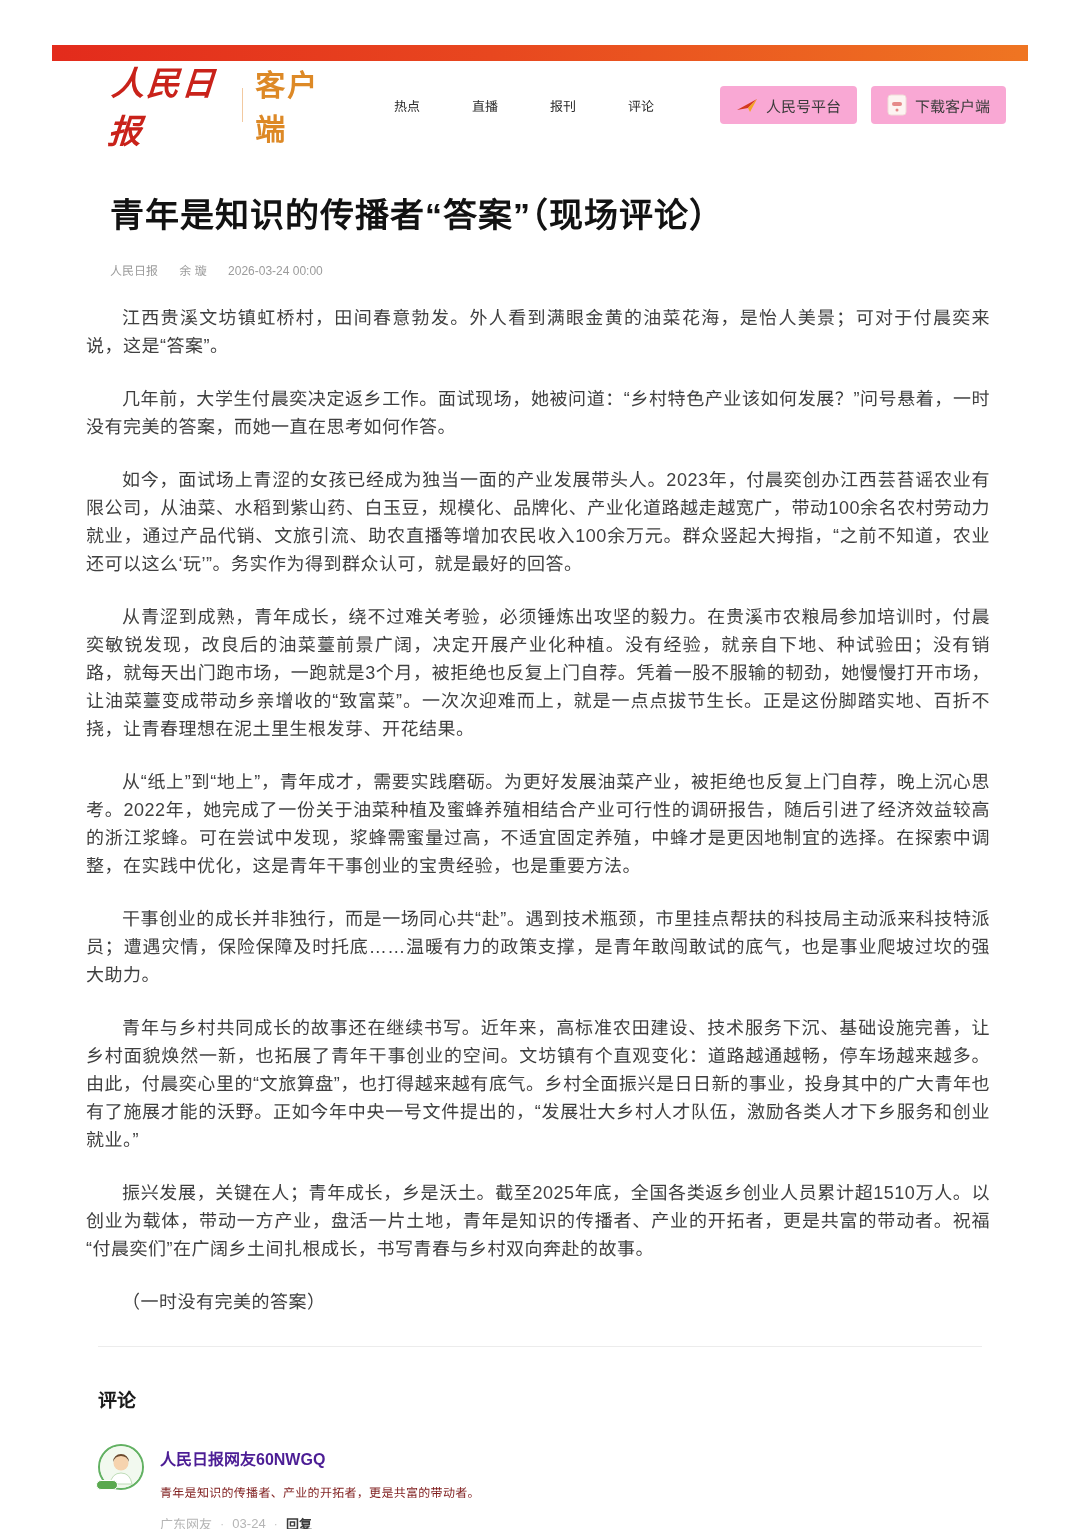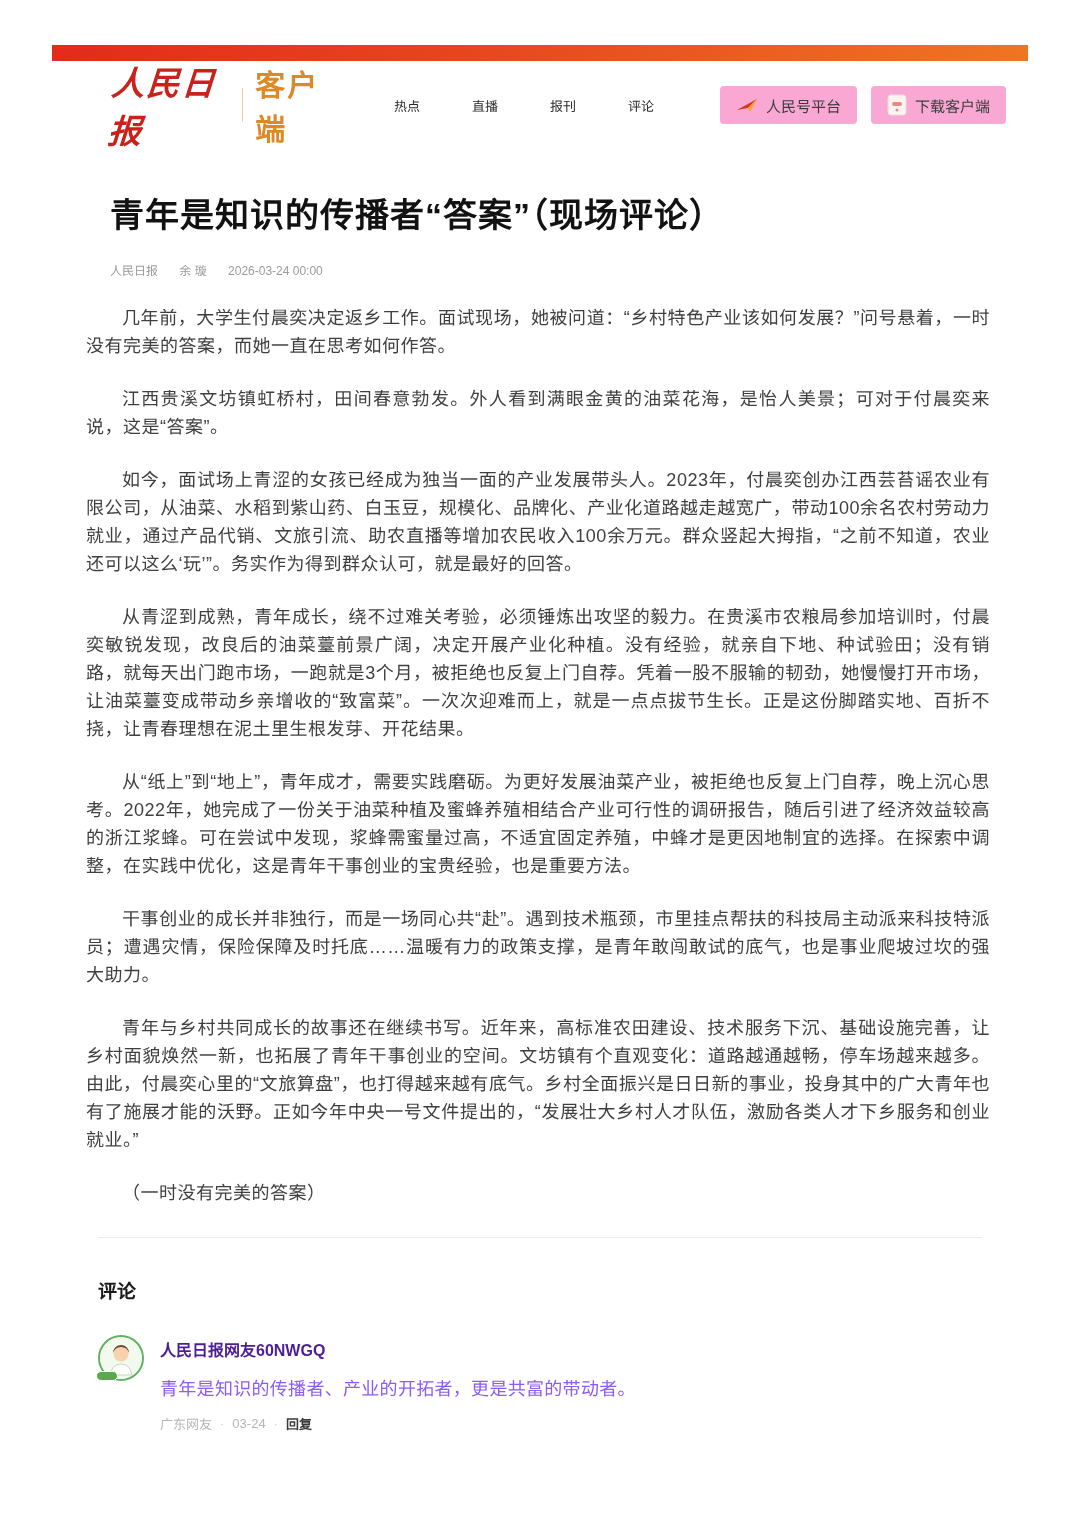--- a/index.html
+++ b/index.html
@@ -74,21 +74,21 @@
     width:46px; height:46px; border-radius:50%; flex:0 0 46px;
     border:2px solid #62b162; background:#f2f9ef; position:relative; overflow:visible;
   }
   .avatar svg { display:block; border-radius:50%; }
   .avatar-badge {
     position:absolute; left:-4px; bottom:-2px; width:22px; height:10px;
     background:#5aa94f; border-radius:5px; border:1px solid #ffffff;
   }
   .comment-main { margin-left:16px; padding-top:2px; }
   .comment-user { font-size:16px; font-weight:bold; color:#4c1d95; }
-  .comment-text { margin-top:13px; font-size:18px; color:#8b5cf6; letter-spacing:0.3px; }
+  .comment-text { margin-top:13px; font-size:12px; color:#7f1d1d; letter-spacing:0.3px; }
   .comment-meta { margin-top:14px; font-size:13px; color:#b5b5b5; display:flex; align-items:center; }
   .comment-meta .dot { margin:0 8px; color:#c9c9c9; }
   .reply-link { color:#3a3a3a; font-weight:bold; cursor:pointer; }
 </style>
 </head>
 <body>
 
 <div class="page">
 
   <div class="topbar"></div>
@@ -133,27 +133,28 @@
   <main class="article">
     <h1 class="article-title">青年是知识的传播者“答案”（现场评论）</h1>
 
     <div class="byline">
       <span>人民日报</span>
       <span>余 璇</span>
       <span>2026-03-24 00:00</span>
     </div>
 
     <div class="article-body">
+      <p class="para">江西贵溪文坊镇虹桥村，田间春意勃发。外人看到满眼金黄的油菜花海，是怡人美景；可对于付晨奕来说，这是“答案”。</p>
       <p class="para">几年前，大学生付晨奕决定返乡工作。面试现场，她被问道：“乡村特色产业该如何发展？”问号悬着，一时没有完美的答案，而她一直在思考如何作答。</p>
-      <p class="para">江西贵溪文坊镇虹桥村，田间春意勃发。外人看到满眼金黄的油菜花海，是怡人美景；可对于付晨奕来说，这是“答案”。</p>
       <p class="para">如今，面试场上青涩的女孩已经成为独当一面的产业发展带头人。2023年，付晨奕创办江西芸苔谣农业有限公司，从油菜、水稻到紫山药、白玉豆，规模化、品牌化、产业化道路越走越宽广，带动100余名农村劳动力就业，通过产品代销、文旅引流、助农直播等增加农民收入100余万元。群众竖起大拇指，“之前不知道，农业还可以这么‘玩’”。务实作为得到群众认可，就是最好的回答。</p>
       <p class="para">从青涩到成熟，青年成长，绕不过难关考验，必须锤炼出攻坚的毅力。在贵溪市农粮局参加培训时，付晨奕敏锐发现，改良后的油菜薹前景广阔，决定开展产业化种植。没有经验，就亲自下地、种试验田；没有销路，就每天出门跑市场，一跑就是3个月，被拒绝也反复上门自荐。凭着一股不服输的韧劲，她慢慢打开市场，让油菜薹变成带动乡亲增收的“致富菜”。一次次迎难而上，就是一点点拔节生长。正是这份脚踏实地、百折不挠，让青春理想在泥土里生根发芽、开花结果。</p>
       <p class="para">从“纸上”到“地上”，青年成才，需要实践磨砺。为更好发展油菜产业，被拒绝也反复上门自荐，晚上沉心思考。2022年，她完成了一份关于油菜种植及蜜蜂养殖相结合产业可行性的调研报告，随后引进了经济效益较高的浙江浆蜂。可在尝试中发现，浆蜂需蜜量过高，不适宜固定养殖，中蜂才是更因地制宜的选择。在探索中调整，在实践中优化，这是青年干事创业的宝贵经验，也是重要方法。</p>
       <p class="para">干事创业的成长并非独行，而是一场同心共“赴”。遇到技术瓶颈，市里挂点帮扶的科技局主动派来科技特派员；遭遇灾情，保险保障及时托底……温暖有力的政策支撑，是青年敢闯敢试的底气，也是事业爬坡过坎的强大助力。</p>
       <p class="para">青年与乡村共同成长的故事还在继续书写。近年来，高标准农田建设、技术服务下沉、基础设施完善，让乡村面貌焕然一新，也拓展了青年干事创业的空间。文坊镇有个直观变化：道路越通越畅，停车场越来越多。由此，付晨奕心里的“文旅算盘”，也打得越来越有底气。乡村全面振兴是日日新的事业，投身其中的广大青年也有了施展才能的沃野。正如今年中央一号文件提出的，“发展壮大乡村人才队伍，激励各类人才下乡服务和创业就业。”</p>
+      <p class="para">振兴发展，关键在人；青年成长，乡是沃土。截至2025年底，全国各类返乡创业人员累计超1510万人。以创业为载体，带动一方产业，盘活一片土地，青年是知识的传播者、产业的开拓者，更是共富的带动者。祝福“付晨奕们”在广阔乡土间扎根成长，书写青春与乡村双向奔赴的故事。</p>
       <p class="para author-note">（一时没有完美的答案）</p>
     </div>
   </main>
 
   <section class="comments">
     <div class="comments-divider"></div>
     <h2 class="comments-title">评论</h2>
 
     <div class="comment">
       <div class="avatar">

